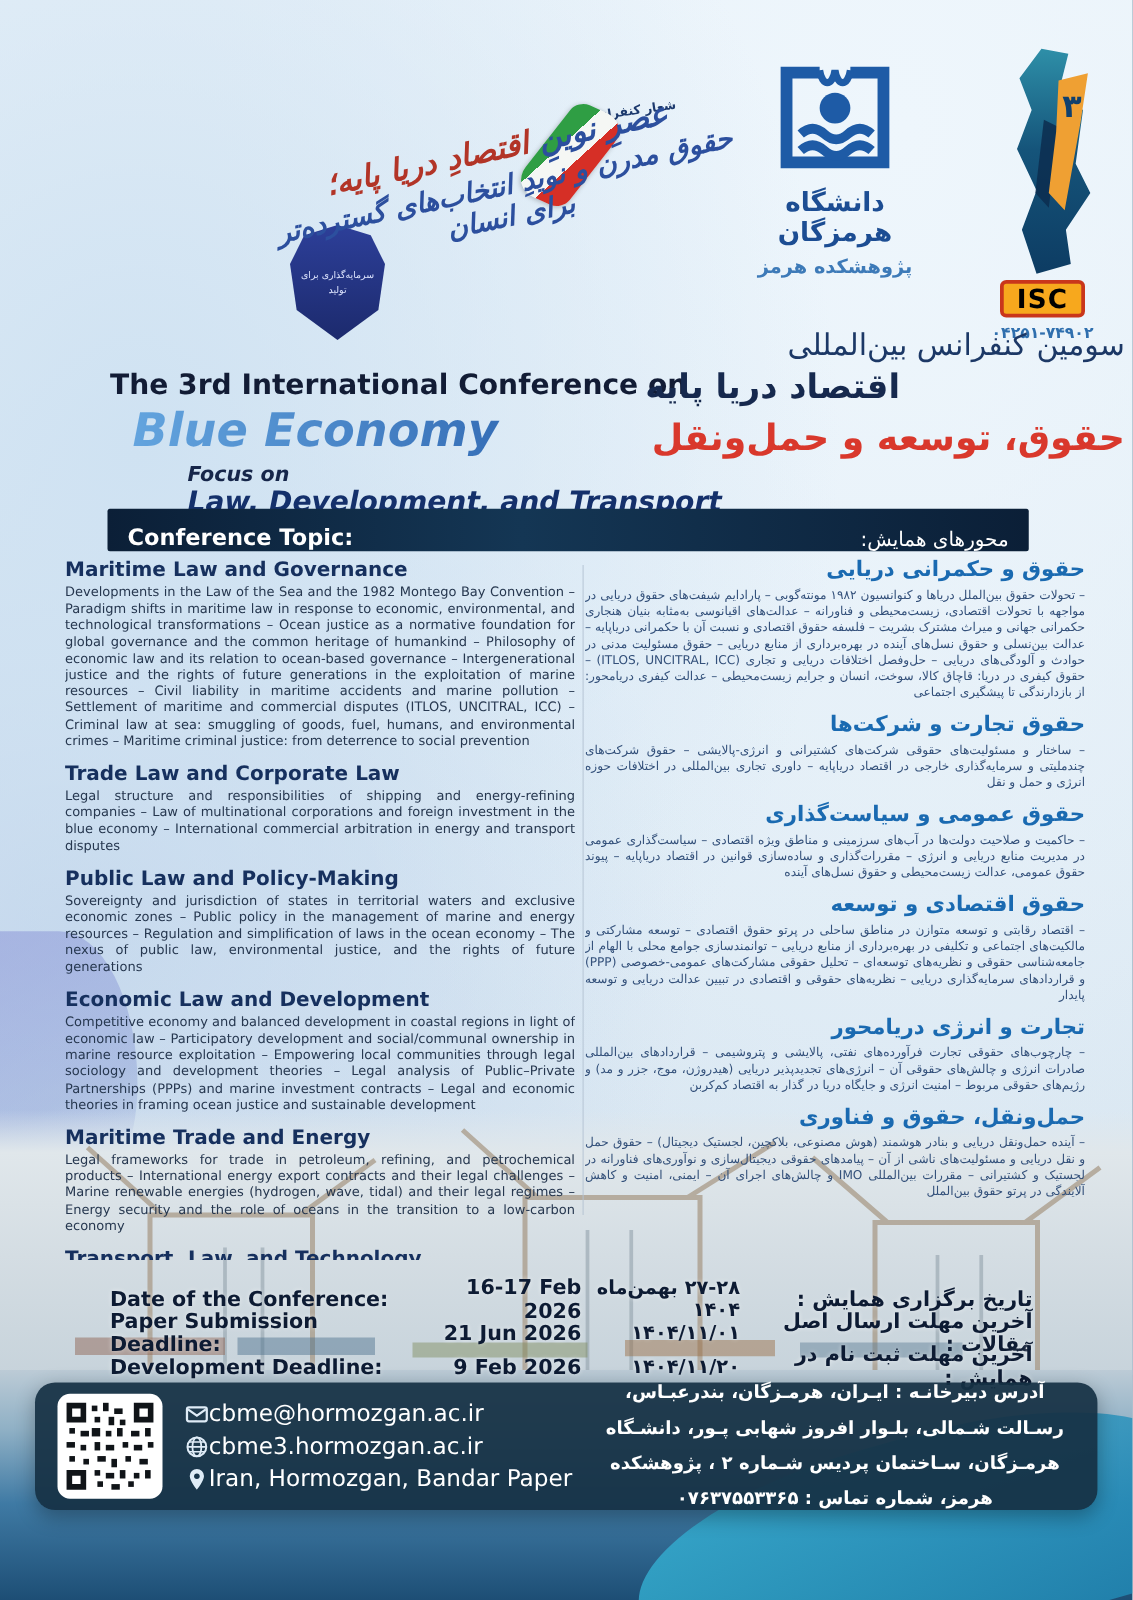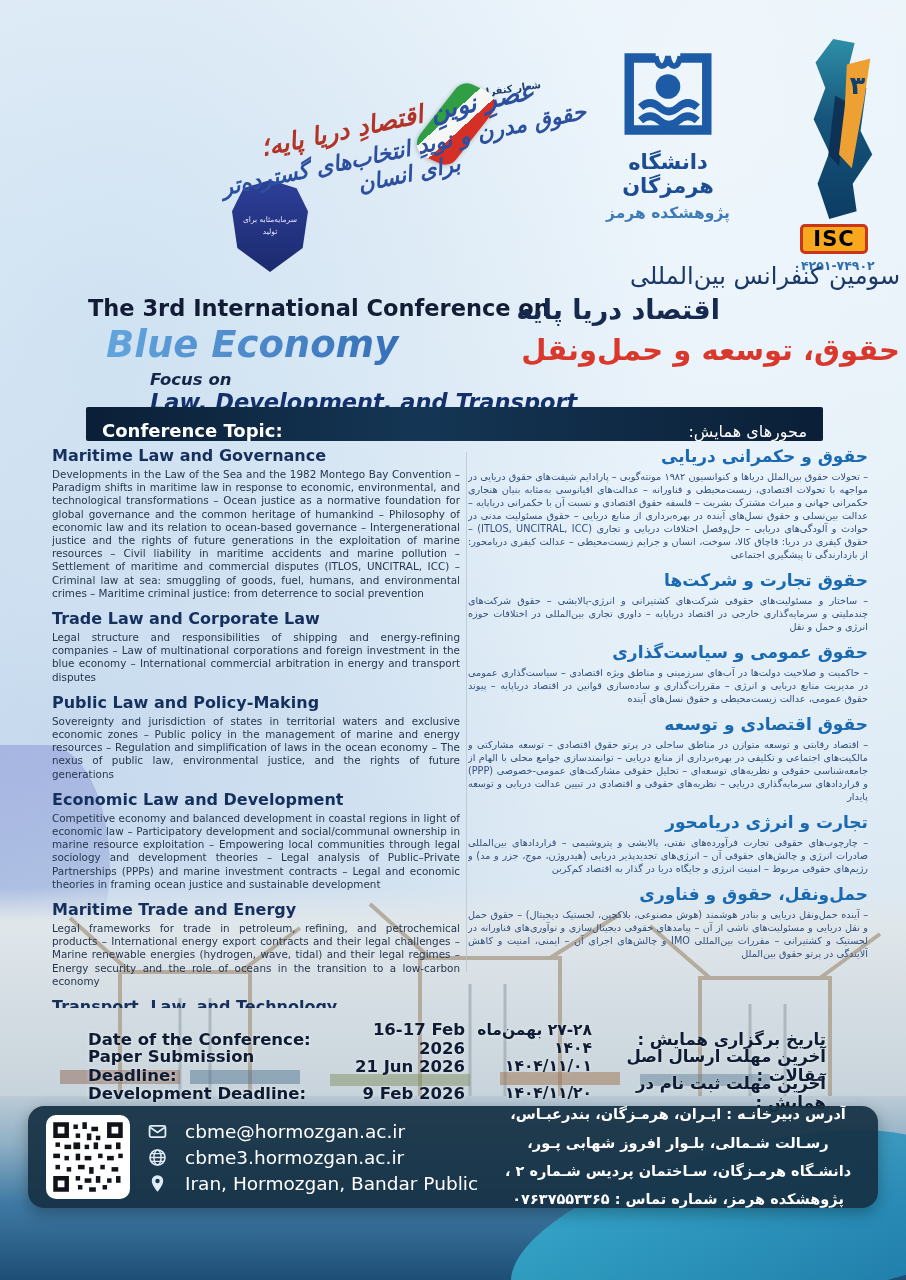--- a/index.html
+++ b/index.html
@@ -84,21 +84,21 @@
   .lab-en{font-weight:bold;font-size:16.5px;color:#0d1b33;}
   .val-en{font-weight:bold;font-size:16.5px;color:#0d1b33;text-align:right;}
   .val-fa{direction:rtl;font-weight:bold;font-size:15.5px;color:#0d1b33;text-align:right;padding-right:16px;}
   .lab-fa{direction:rtl;font-weight:bold;font-size:16.5px;color:#0d1b33;text-align:right;}
   
   .contact{position:absolute;left:28px;right:28px;top:1106px;height:102px;z-index:4;
     background:rgba(21,48,68,.93);border-radius:16px;display:flex;align-items:center;
     padding:0 18px;box-sizing:border-box;gap:18px;box-shadow:0 5px 16px rgba(0,0,0,.3);}
   .qr{width:84px;height:84px;background:#fff;border-radius:10px;padding:5px;box-sizing:border-box;flex:0 0 auto;}
   .contact-en{display:flex;flex-direction:column;gap:5px;min-width:308px;}
-  .c-row{display:flex;align-items:center;gap:18px;color:#fff;font-size:18.5px;font-weight:500;}
+  .c-row{display:flex;align-items:center;gap:0;color:#fff;font-size:18.5px;font-weight:500;}
   .c-row svg{flex:0 0 auto;}
   .address-fa{flex:1;direction:rtl;color:#fff;font-size:14.5px;font-weight:bold;
     line-height:1.95;text-align:center;}
 </style>
 </head>
 <body>
 
 <div class="poster">
 
   <div class="decor-net"></div>
@@ -123,21 +123,21 @@
     </svg>
   </div>
 
   <div class="sea-footer"></div>
   <div class="wave-swoosh"></div>
 
   <div class="slogan-label">شعار کنفرانس</div>
 
   <div class="flag"></div>
 
-  <div class="shield">سرمایه‌مثابه برای تولید</div>
+  <div class="shield">سرمایه‌گذاری برای تولید</div>
 
   <div class="callig">
     <div class="l1">
       <span>عصرِ نوینِ</span>
       <span class="red">اقتصادِ دریا پایه؛</span>
     </div>
     <div class="l2">حقوق مدرن و نویدِ انتخاب‌های گسترده‌تر برای انسان</div>
   </div>
 
   <div class="uni">
@@ -340,20 +340,20 @@
           <ellipse cx="12" cy="12" rx="4.5" ry="9.5" fill="none" stroke="#dfecf7" stroke-width="1.8"></ellipse>
           <path d="M2.5 12h19 M4 7h16 M4 17h16" stroke="#dfecf7" stroke-width="1.6"></path>
         </svg>
         <span>cbme3.hormozgan.ac.ir</span>
       </div>
       <div class="c-row">
         <svg width="19" height="19" viewBox="0 0 24 24">
           <path d="M12 1.5a7.2 7.2 0 0 0-7.2 7.2C4.8 13.8 12 22.5 12 22.5s7.2-8.7 7.2-13.8A7.2 7.2 0 0 0 12 1.5z" fill="#dfecf7"></path>
           <circle cx="12" cy="8.8" r="2.8" fill="#17344a"></circle>
         </svg>
-        <span>Iran, Hormozgan, Bandar Public</span>
+        <span>Iran, Hormozgan, Bandar Paper</span>
       </div>
     </div>
 
     <div class="address-fa">آدرس دبیرخانـه : ایـران، هرمـزگان، بندرعبـاس، رسـالت شـمالی، بلـوار افروز شهابی پـور، دانشـگاه هرمـزگان، سـاختمان پردیس شـماره ۲ ، پژوهشکده هرمز، شماره تماس : ۰۷۶۳۷۵۵۳۳۶۵</div>
   </div>
 
 </div>
 
 </body></html>

